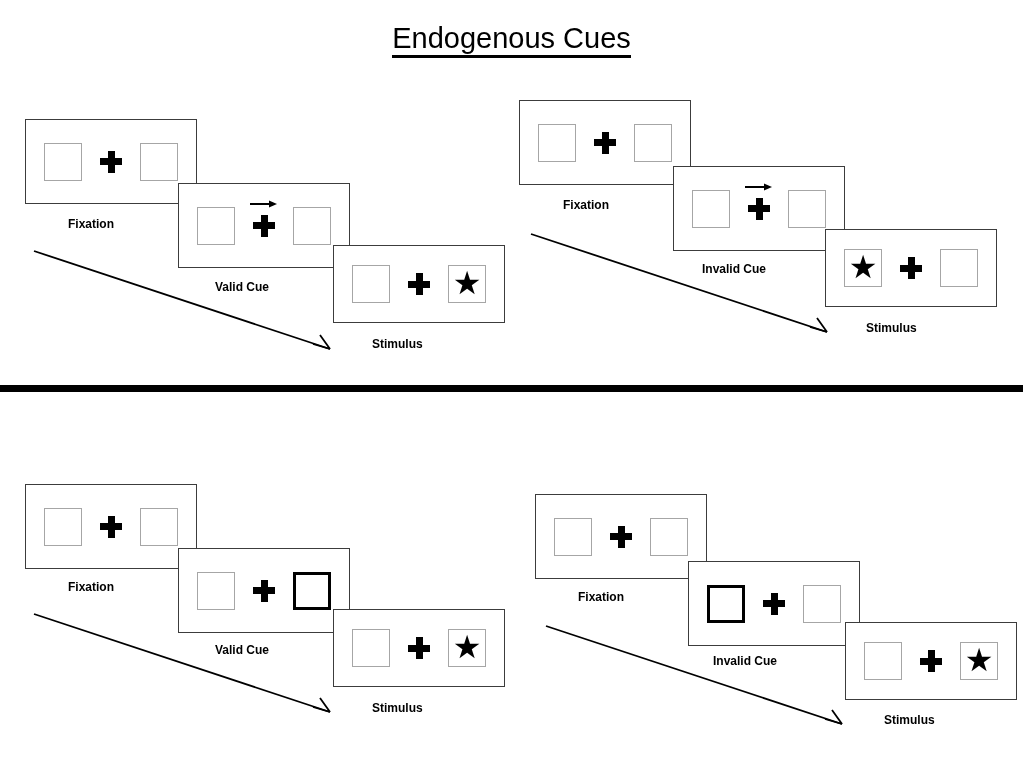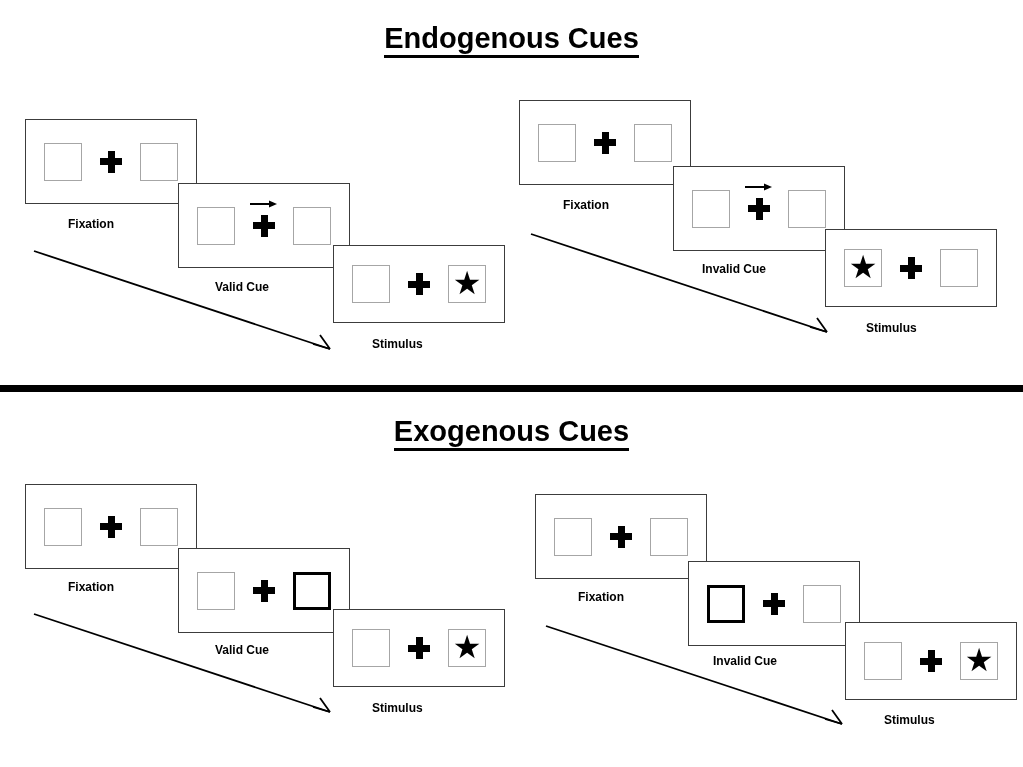--- a/index.html
+++ b/index.html
@@ -16,21 +16,21 @@
     height: 767px;
     background: #ffffff;
     overflow: hidden;
   }
 
   .section-title {
     position: absolute;
     width: 100%;
     text-align: center;
     font-size: 29px;
-    font-weight: bold;
+    font-weight: normal;
     color: #000000;
     letter-spacing: 0px;
   }
   .section-title span {
     border-bottom: 3px solid #000000;
     padding-bottom: 1px;
   }
 
   .divider {
     position: absolute;
@@ -205,23 +205,20 @@
         <span class="star">★</span>
       </div>
       <div class="fix"></div>
       <div class="sq"></div>
     </div>
   </div>
   <div class="caption" style="left:866px; top:321px;">Stimulus</div>
 
   <div class="divider" style="top:385px;"></div>
 
-  <div class="section-title" style="top:415px;">
-    <span>Exogenous Cues</span>
-  </div>
 
   <svg class="time-arrow" style="left:30px; top:608px; width:320px; height:120px;" viewBox="0 0 320 120">
     <line x1="4" y1="6" x2="300" y2="104" stroke="#000000" stroke-width="1.8"></line>
     <path d="M 300 104 L 283 99 M 300 104 L 290 90" stroke="#000000" stroke-width="1.8" fill="none"></path>
   </svg>
 
   <div class="panel" style="left:25px; top:484px; width:172px; height:85px;">
     <div class="panel-inner">
       <div class="sq"></div>
       <div class="fix"></div>

